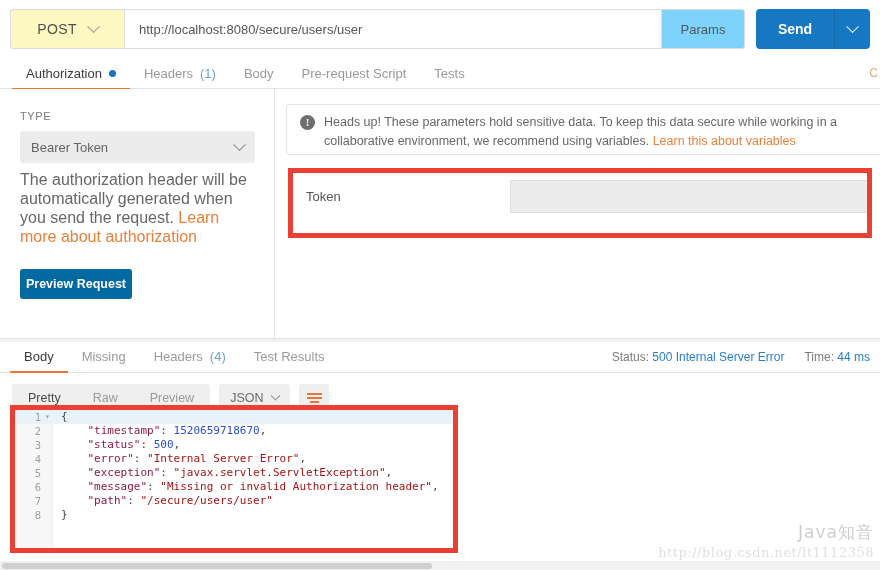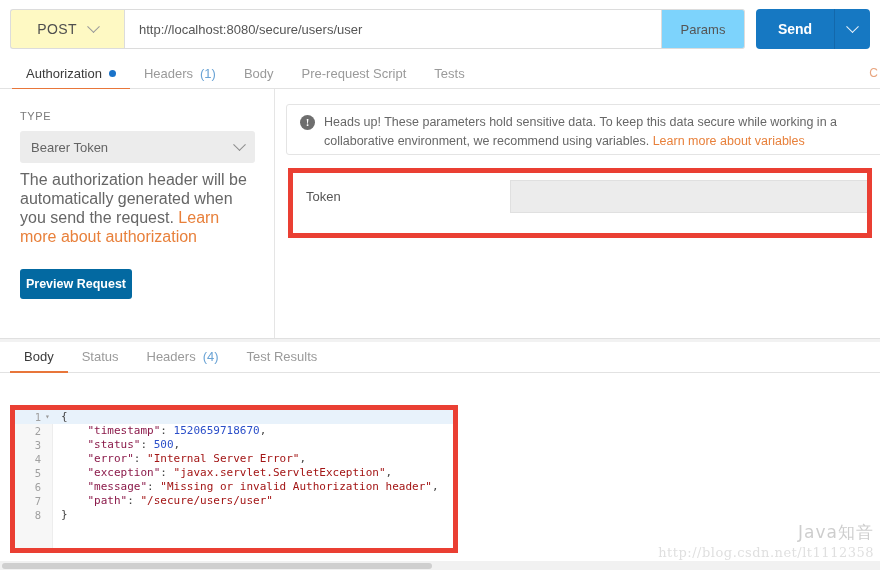--- a/index.html
+++ b/index.html
@@ -189,51 +189,77 @@
     <div class="auth-desc">
       <span>The authorization header will be automatically generated when you send the request. </span><span class="link-orange">Learn more about authorization</span>
     </div>
     <div class="preview-btn">Preview Request</div>
   </div>
 
   <div class="auth-right">
     <div class="notice">
       <div class="notice-icon">!</div>
       <div class="notice-text">
-        <span>Heads up! These parameters hold sensitive data. To keep this data secure while working in a collaborative environment, we recommend using variables. </span><span class="link-orange">Learn more about variables</span>
+        <span>Heads up! These parameters hold sensitive data. To keep this data secure while working in a collaborative environment, we recommend using variables. </span><span class="link-orange">Learn this about variables</span>
       </div>
     </div>
     <div class="token-row">
       <div class="token-key">Token</div>
       <div class="token-val" placeholder="Token"></div>
     </div>
   </div>
 
   <div class="redbox" id="redbox-token"></div>
 
   <div class="resp-gap"></div>
   <div class="resp-sep"></div>
 
   <div class="resp-tabs">
     <div class="rtab active">
       <span>Body</span>
     </div>
     <div class="rtab">
-      <span>Status</span>
+      <span>Missing</span>
     </div>
     <div class="rtab">
       <span>Headers</span>
       <span class="cnt">(4)</span>
     </div>
     <div class="rtab">
       <span>Test Results</span>
     </div>
   </div>
 
-
+  <div class="status-info">
+    <div>
+      <span>Status:</span>
+      <b>500 Internal Server Error</b>
+    </div>
+    <div>
+      <span>Time:</span>
+      <b>44 ms</b>
+    </div>
+  </div>
+
+  <div class="fmt-row">
+    <div class="seg">
+      <span class="active">Pretty</span>
+      <span>Raw</span>
+      <span>Preview</span>
+    </div>
+    <div class="json-seg">
+      <span>JSON</span>
+      <span class="chev"></span>
+    </div>
+    <div class="wrap-btn">
+        <i></i>
+        <i></i>
+        <i></i>
+      </div>
+  </div>
 
   <div class="code-wrap">
     <div class="code-inner">
       <div class="gutter"></div>
       <div class="hl-line"></div>
       <div class="code-lines" id="code-lines">
           <div class="cl">
             <span class="ln">1</span>
             <span class="fold">▾</span>
             <span class="ctext"><span class="br">{</span></span>

